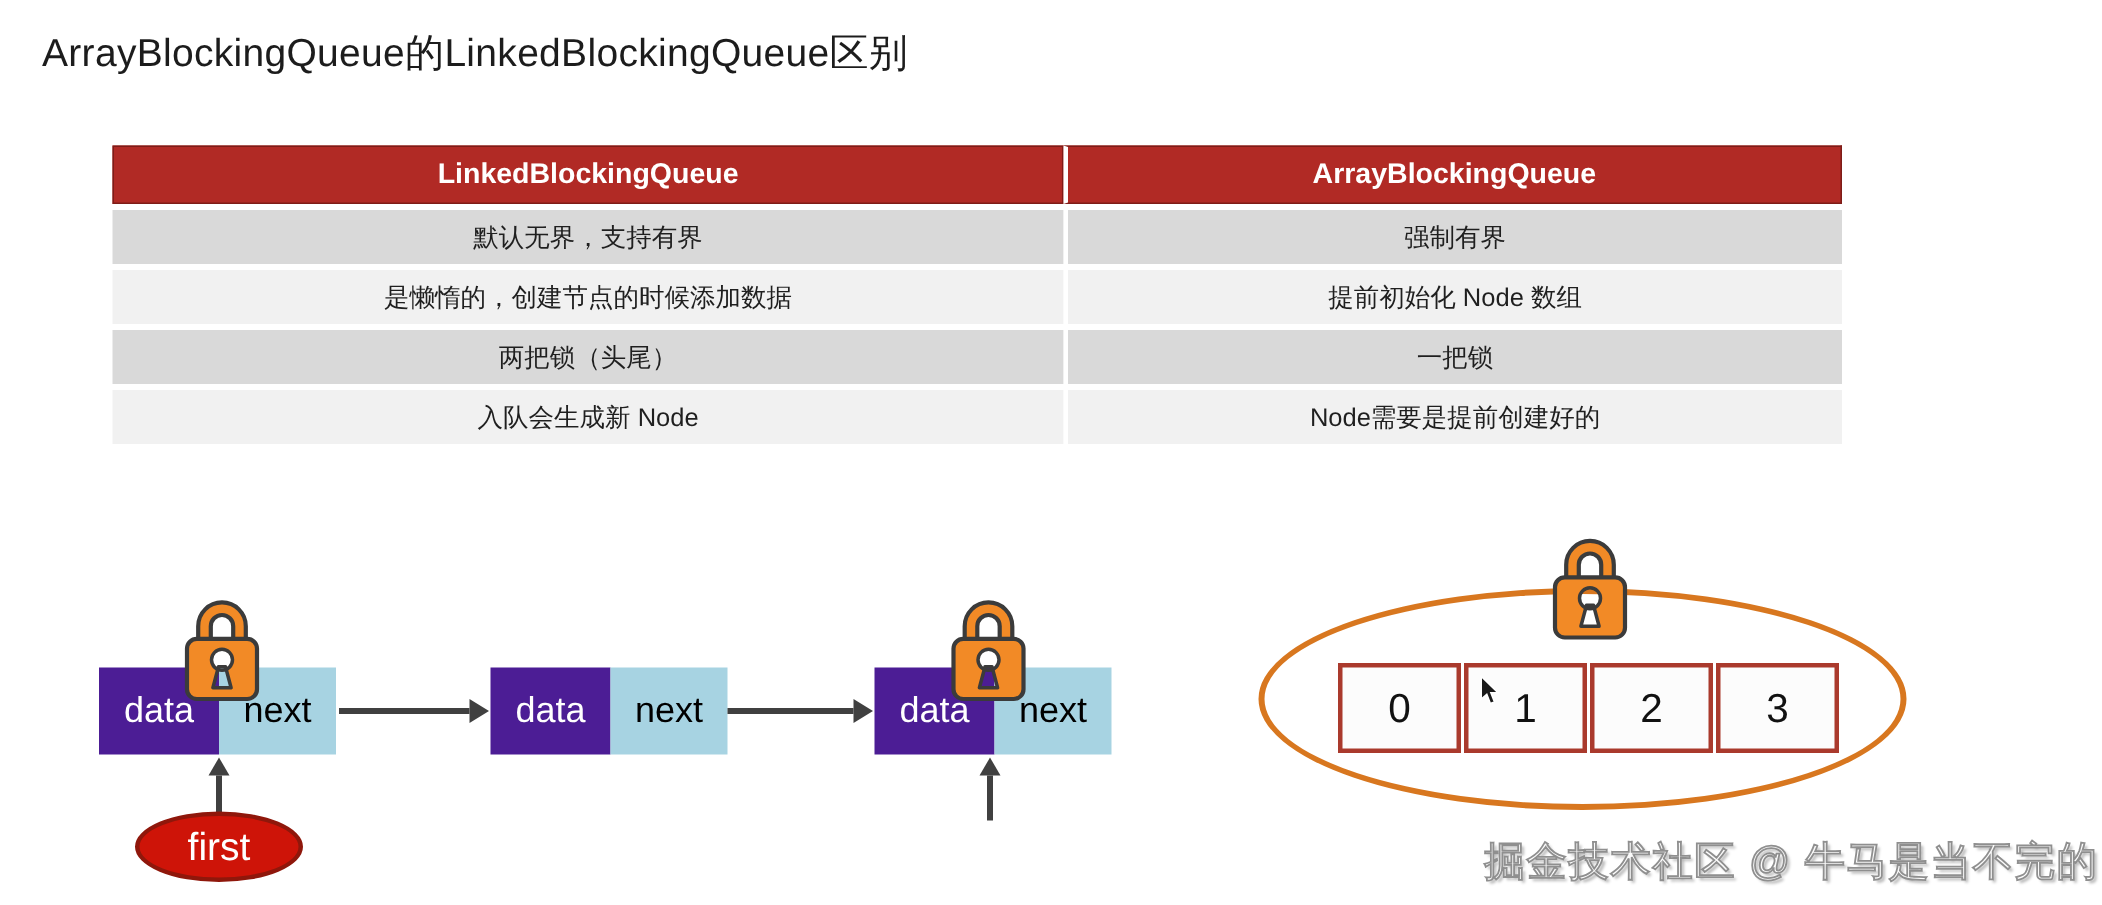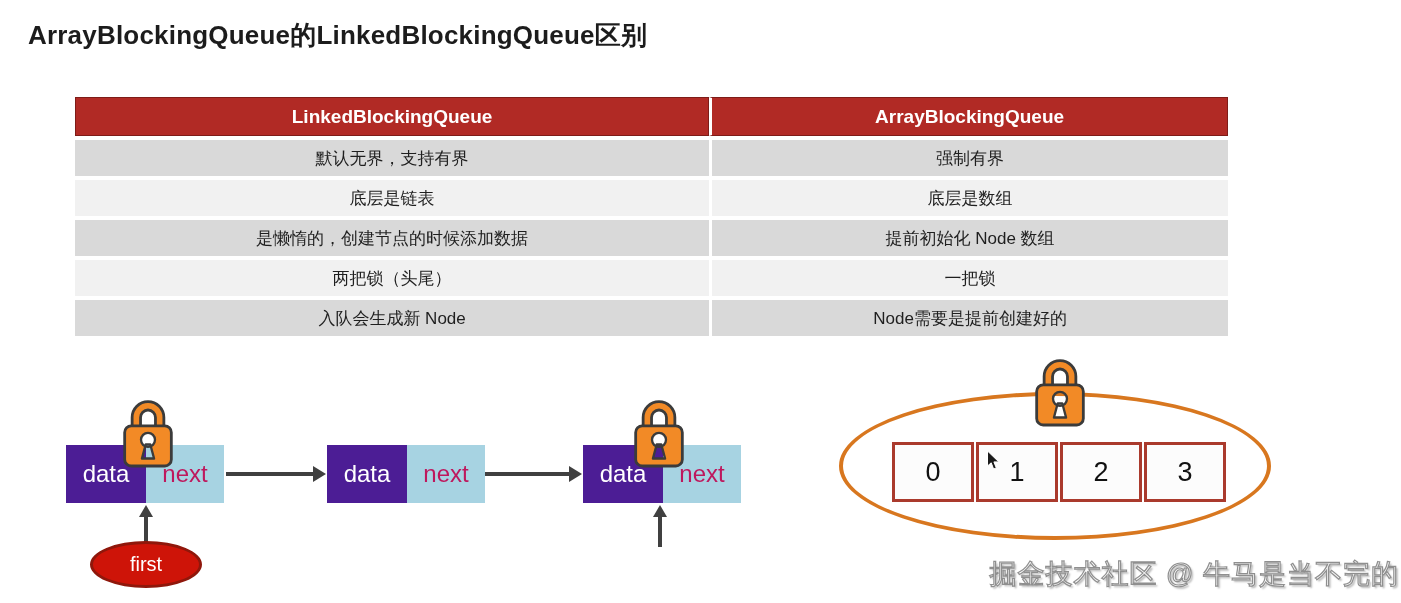--- a/index.html
+++ b/index.html
@@ -7,21 +7,21 @@
     width: 1401px; height: 603px;
     background: #ffffff;
     font-family: "Liberation Sans", sans-serif;
     overflow: hidden;
   }
   .stage { position: relative; width: 1401px; height: 603px; background: #fff; }
 
   
   .page-title {
     position: absolute; left: 28px; top: 18px;
-    margin: 0; font-size: 26px; font-weight: 700; color: #1c1c1c;
+    margin: 0; font-size: 26px; font-weight: 400; color: #1c1c1c;
     letter-spacing: 0.2px;
   }
 
   
   table.cmp {
     position: absolute; left: 60px; top: 93px; width: 1168px;
     border-collapse: separate; border-spacing: 0 4px; table-layout: fixed; padding-left: 15px;
   }
   table.cmp th {
     background: #B12A25; color: #ffffff;
@@ -37,21 +37,21 @@
   table.cmp th:last-child, table.cmp td:last-child { border-left: 3px solid #ffffff; margin-left: 44px; }
   col.c1 { width: 55%; } col.c2 { width: 45%; }
 
   
   .ll-node { position: absolute; top: 445px; height: 58px; display: flex; }
   .cell-data {
     width: 80px; background: #4c1d95; color: #ffffff;
     display: flex; align-items: center; justify-content: center; font-size: 24px;
   }
   .cell-next {
-    width: 78px; background: #A7D3E2; color: #be185d;
+    width: 78px; background: #A7D3E2; color: #000000;
     display: flex; align-items: center; justify-content: center; font-size: 24px;
   }
   #node1 { left: 66px; } #node2 { left: 327px; } #node3 { left: 583px; }
 
   
   .arrow-h { position: absolute; display: flex; align-items: center; height: 16px; }
   .arrow-h .line { flex: 1; height: 4px; background: #404040; }
   .arrow-h .head {
     width: 0; height: 0;
     border-top: 8px solid transparent; border-bottom: 8px solid transparent;
@@ -63,21 +63,21 @@
     border-left: 7px solid transparent; border-right: 7px solid transparent;
     border-bottom: 12px solid #404040;
   }
   .arrow-v .line { width: 4px; flex: 1; background: #404040; }
 
   
   .ptr-ellipse {
     position: absolute; width: 112px; height: 47px;
     background: #CE1408; border: 3px solid #8F170B; border-radius: 50%;
     display: flex; align-items: center; justify-content: center;
-    color: #ffffff; font-size: 20px; box-sizing: border-box; z-index: 3; text-align: right;
+    color: #ffffff; font-size: 26px; box-sizing: border-box; z-index: 3; text-align: right;
   }
   #first-ellipse { left: 90px;  top: 541px; }
   #last-ellipse  { left: 603px; top: 541px; }
 
   
   .lock { position: absolute; width: 56px; z-index: 4; }
   #lock-first { left: 120px;  top: 396px; }
   #lock-last  { left: 631px;  top: 396px; }
   #lock-array { left: 1032px; top: 355px; }
 
@@ -121,24 +121,20 @@
     <thead>
       <tr>
         <th>LinkedBlockingQueue</th>
         <th>ArrayBlockingQueue</th>
       </tr>
     </thead>
     <tbody>
       <tr>
         <td>默认无界，支持有界</td>
         <td>强制有界</td>
-      </tr>
-      <tr>
-        <td>底层是链表</td>
-        <td>底层是数组</td>
       </tr>
       <tr>
         <td>是懒惰的，创建节点的时候添加数据</td>
         <td>提前初始化 Node 数组</td>
       </tr>
       <tr>
         <td>两把锁（头尾）</td>
         <td>一把锁</td>
       </tr>
       <tr>

